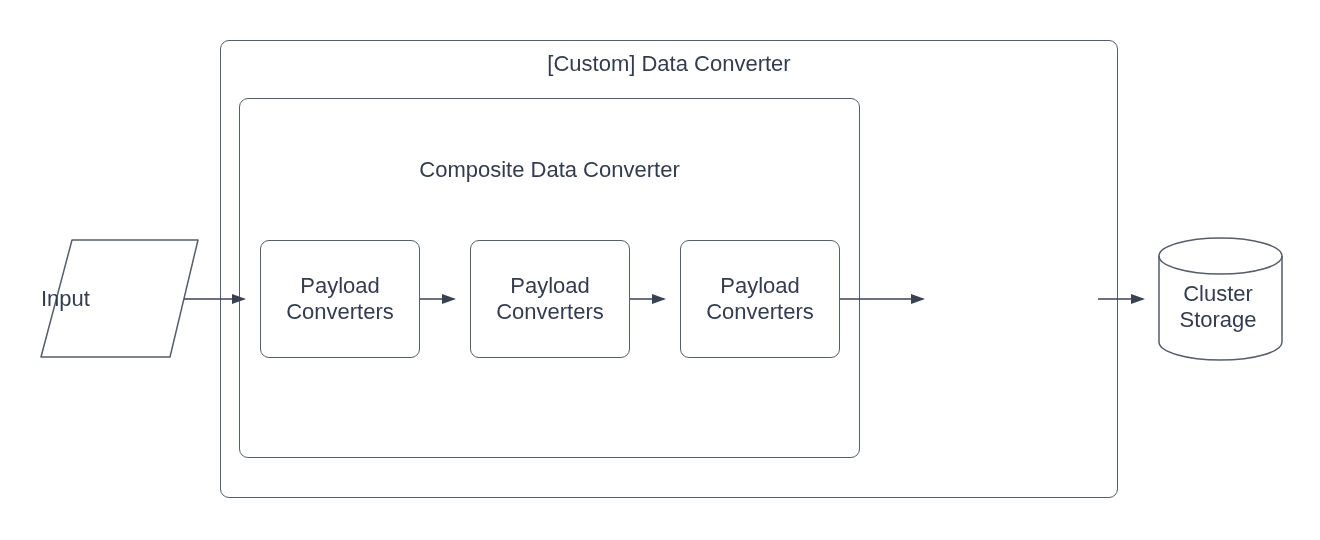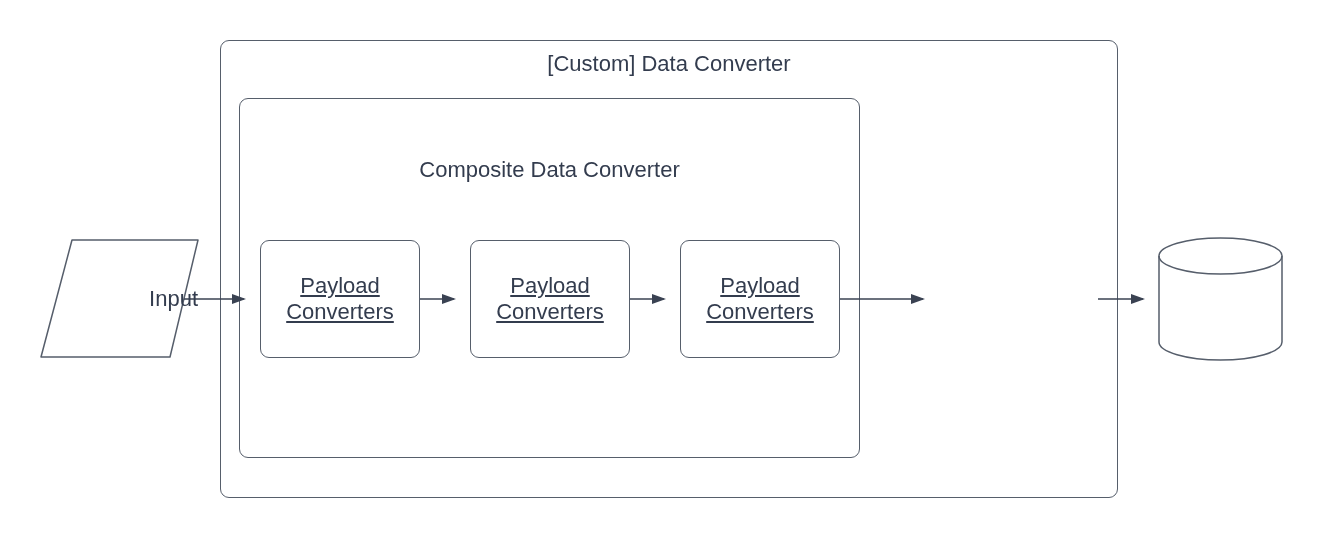--- a/index.html
+++ b/index.html
@@ -33,32 +33,32 @@
     border-radius: 9px;
     background: #ffffff;
     box-sizing: border-box;
     display: flex;
     align-items: center;
     justify-content: center;
     text-align: center;
     font-size: 22px;
     line-height: 26px;
   }
-  .node .node-label { max-width: 132px; text-decoration: underline; }
+  .node .node-label { max-width: 132px; }
   .codec-line {
     position: absolute;
     top: 0; bottom: 0;
     width: 1.5px;
     background: var(--stroke, #565e6b);
   }
   .shape-label {
     position: absolute;
     display: flex;
     align-items: center;
-    justify-content: flex-end;
+    justify-content: flex-start;
     text-align: center;
     font-size: 22px;
     line-height: 26px;
     box-sizing: border-box;
     z-index: 4;
   }
   .shape-label .node-label { max-width: 118px; }
   svg.overlay {
     position: absolute;
     left: 0; top: 0;
@@ -107,20 +107,23 @@
 
   <div class="node" style="left:680px; top:240px; width:160px; height:118px;">
     <span class="node-label">Payload Converters</span>
   </div>
 
 
   <div class="shape-label" style="left:41px; top:240px; width:157px; height:117px;">
     <span class="node-label">Input</span>
   </div>
 
+  <div class="shape-label" style="left:1159px; top:238px; width:123px; height:122px; padding-top:15px;">
+    <span class="node-label">Cluster Storage</span>
+  </div>
 
   <svg class="overlay" viewBox="0 0 1320 540">
     <defs>
       <marker id="arrow" markerWidth="14" markerHeight="10" refX="12" refY="5" orient="auto" markerUnits="userSpaceOnUse">
         <path class="arrowhead" d="M0,0 L14,5 L0,10 Z"></path>
       </marker>
     </defs>
 
     <polygon class="shape" points="72,240 198,240 170,357 41,357"></polygon>
 

